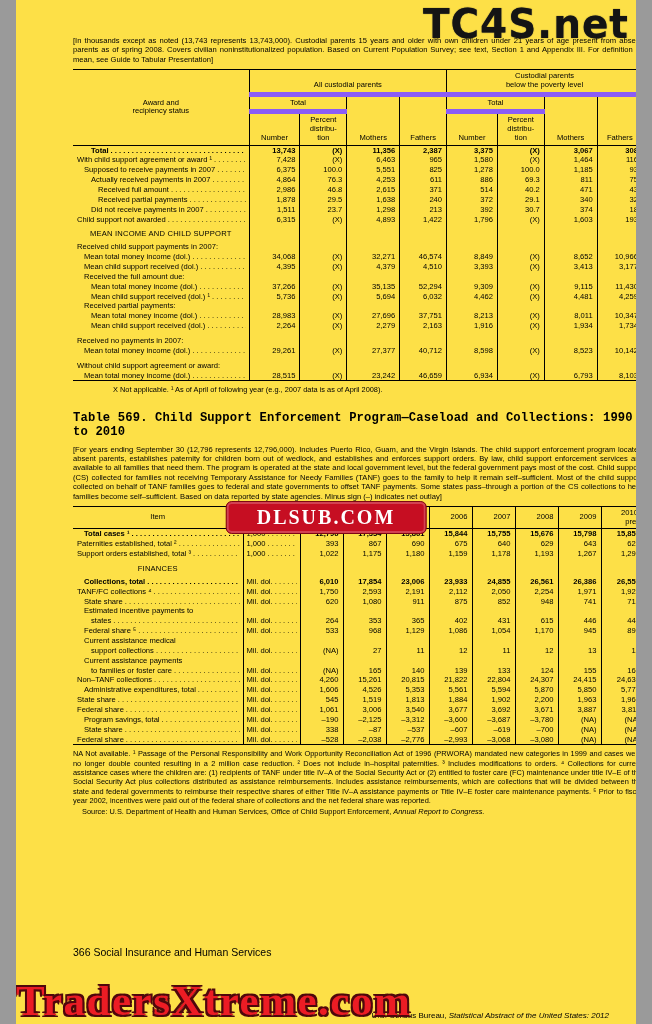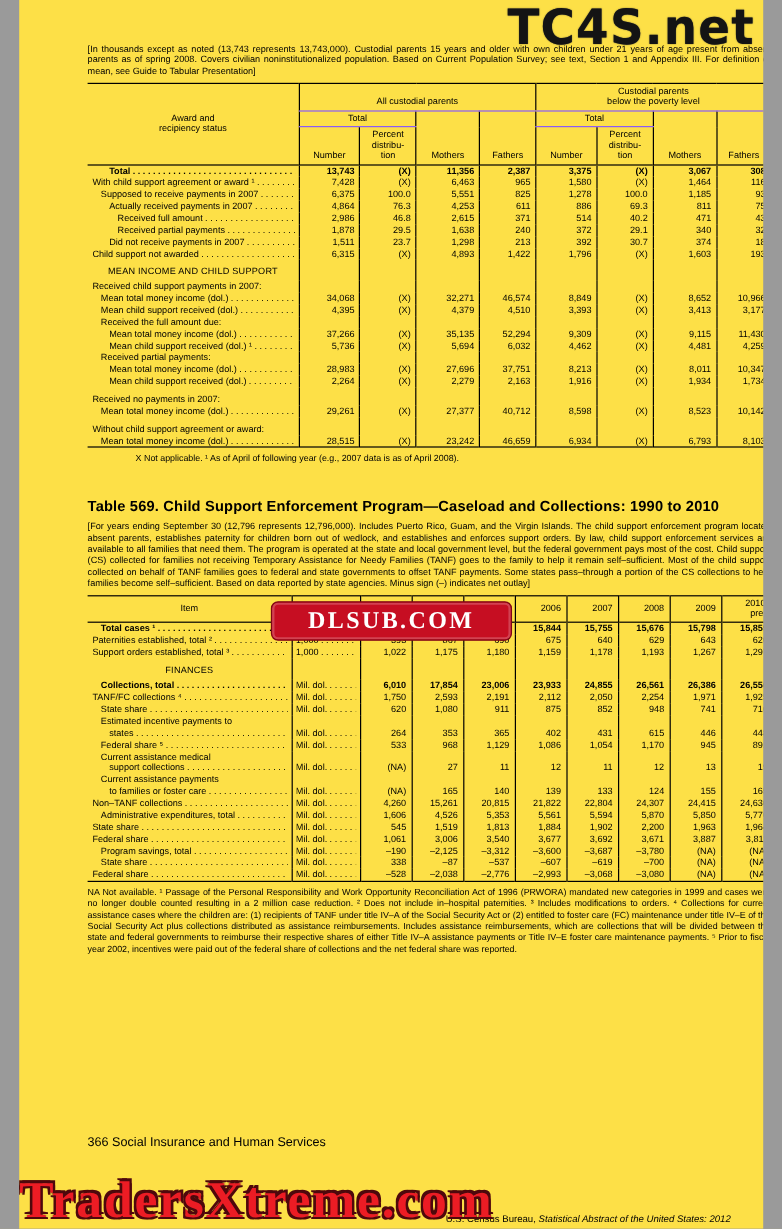--- a/index.html
+++ b/index.html
@@ -11,40 +11,40 @@
   .tbl-title{font-size:12.2px;font-weight:bold;line-height:1.18;margin:0 0 5px 0;letter-spacing:.15px;}
   .intro{font-size:7.6px;line-height:1.24;margin:0 0 5px 0;text-align:justify;}
 
   table{border-collapse:collapse;width:100%;table-layout:fixed;font-size:7.6px;
         border-top:1.2px solid #000;border-bottom:1.2px solid #000;margin:0 0 4px 0;}
   thead{border-bottom:1px solid #000;}
   th,td{padding:0 3px;vertical-align:bottom;font-weight:normal;}
   thead th{text-align:center;line-height:1.15;padding:2px 2px;}
   .pre{white-space:pre-line;}
   .bl{border-left:1px solid #000;}
-  .bb{border-bottom:1px solid #8b5cf6;}
+  .bb{border-bottom:5px solid #8b5cf6;}
   .mid{vertical-align:middle;}
   .bot{vertical-align:bottom;padding-bottom:2px;}
   td.val{text-align:right;line-height:1.3;padding-right:4px;}
   td.stubcell{line-height:1.3;overflow:hidden;}
   td.unitcell{line-height:1.3;overflow:hidden;padding-left:3px;text-align:right;}
   .lline{display:flex;align-items:baseline;overflow:hidden;}
   .lline>span:first-child{white-space:nowrap;}
   .dots{flex:1 1 auto;overflow:hidden;white-space:nowrap;padding-left:2px;}
   .dots::before{content:". . . . . . . . . . . . . . . . . . . . . . . . . . . . . . . . . . . . . . . . . . . . . . . . .";}
   .ind0{padding-left:1px;}.ind1{padding-left:8px;}.ind2{padding-left:15px;}.ind3{padding-left:22px;}
   .b{font-weight:bold;}
   .sec{text-align:center;padding:5px 0 3px 0;letter-spacing:.2px;}
   tr.gap>td{padding-top:5px;}
   th.yr{text-align:right;padding-right:4px;}
 
   .footnote{font-size:7.4px;line-height:1.26;margin:0 0 2px 0;text-align:justify;}
   .fn-indent{padding-left:40px;text-align:left;}
   .src{font-size:7.4px;line-height:1.26;padding-left:9px;margin:0 0 2px 0;}
-  .sp569{margin-top:28px;}
+  .sp569{margin-top:16px;font-family:Liberation Mono, monospace;}
 
   .footer-line{position:absolute;left:57px;top:946px;font-size:10.5px;}
   .bottom-src{position:absolute;right:27px;top:1011px;font-size:8px;}
   .it{font-style:italic;}
 
   .wm-top{position:absolute;top:1px;right:7px;font-size:39px;font-weight:bold;
           font-family:"DejaVu Sans",sans-serif;color:#141414;letter-spacing:1px;
           transform:scaleY(1.04);text-shadow:0 0 1px #333;}
   .wm-stamp{position:absolute;top:487px;left:50%;transform:translateX(-50%);
             background:#c60e22;color:#fff;font-weight:bold;font-size:20px;letter-spacing:2px;
@@ -872,20 +872,21 @@
             <td class="val bl">–2,993</td>
             <td class="val bl">–3,068</td>
             <td class="val bl">–3,080</td>
             <td class="val bl">(NA)</td>
             <td class="val bl">(NA)</td>
           </tr>
         </tbody>
     </table>
 
     <p class="footnote">NA Not available.  ¹ Passage of the Personal Responsibility and Work Opportunity Reconciliation Act of 1996 (PRWORA) mandated new categories in 1999 and cases were no longer double counted resulting in a 2 million case reduction.  ² Does not include in–hospital paternities.  ³ Includes modifications to orders.  ⁴ Collections for current assistance cases where the children are: (1) recipients of TANF under title IV–A of the Social Security Act or (2) entitled to foster care (FC) maintenance under title IV–E of the Social Security Act plus collections distributed as assistance reimbursements. Includes assistance reimbursements, which are collections that will be divided between the state and federal governments to reimburse their respective shares of either Title IV–A assistance payments or Title IV–E foster care maintenance payments.  ⁵ Prior to fiscal year 2002, incentives were paid out of the federal share of collections and the net federal share was reported.</p>
+    <p class="src"><span>Source: U.S. Department of Health and Human Services, Office of Child Support Enforcement, </span><span class="it">Annual Report to Congress.</span></p>
 
   </div>
 
   <div class="wm-stamp">DLSUB.COM</div>
 
   <div class="footer-line">366  Social Insurance and Human Services</div>
   <div class="bottom-src"><span>U.S. Census Bureau, </span><span class="it">Statistical Abstract of the United States: 2012</span></div>
 
   <div class="wm-bottom">TradersXtreme.com</div>
 

